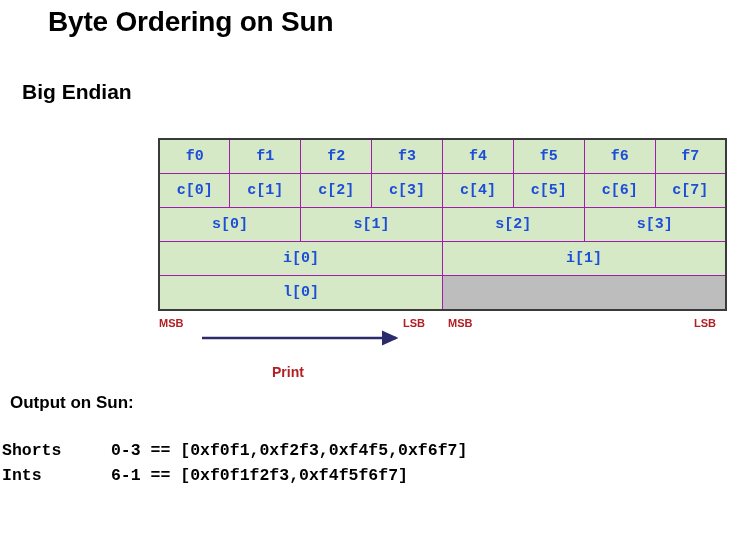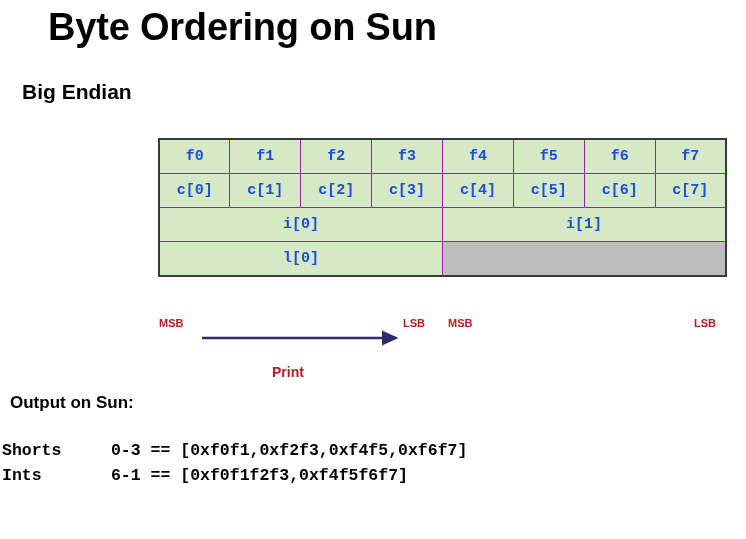--- a/index.html
+++ b/index.html
@@ -14,21 +14,21 @@
     overflow: hidden;
     font-family: "Liberation Sans", sans-serif;
     color: #000000;
   }
 
   
   #slide-title {
     position: absolute;
     left: 48px;
     top: 6px;
-    font-size: 38px;
+    font-size: 28px;
     font-weight: bold;
     letter-spacing: -0.2px;
     color: #000;
     white-space: nowrap;
     text-align: center;
   }
   #endian-label {
     position: absolute;
     left: 22px;
     top: 80px;
@@ -153,20 +153,26 @@
       </tr>
       <tr>
         <td>c[0]</td>
         <td>c[1]</td>
         <td>c[2]</td>
         <td>c[3]</td>
         <td>c[4]</td>
         <td>c[5]</td>
         <td>c[6]</td>
         <td>c[7]</td>
+      </tr>
+      <tr>
+        <td colspan="2">s[0]</td>
+        <td colspan="2">s[1]</td>
+        <td colspan="2">s[2]</td>
+        <td colspan="2">s[3]</td>
       </tr>
       <tr>
         <td colspan="4">i[0]</td>
         <td colspan="4">i[1]</td>
       </tr>
       <tr>
         <td colspan="4">l[0]</td>
         <td colspan="4" class="empty-cell"></td>
       </tr>
     </tbody>

